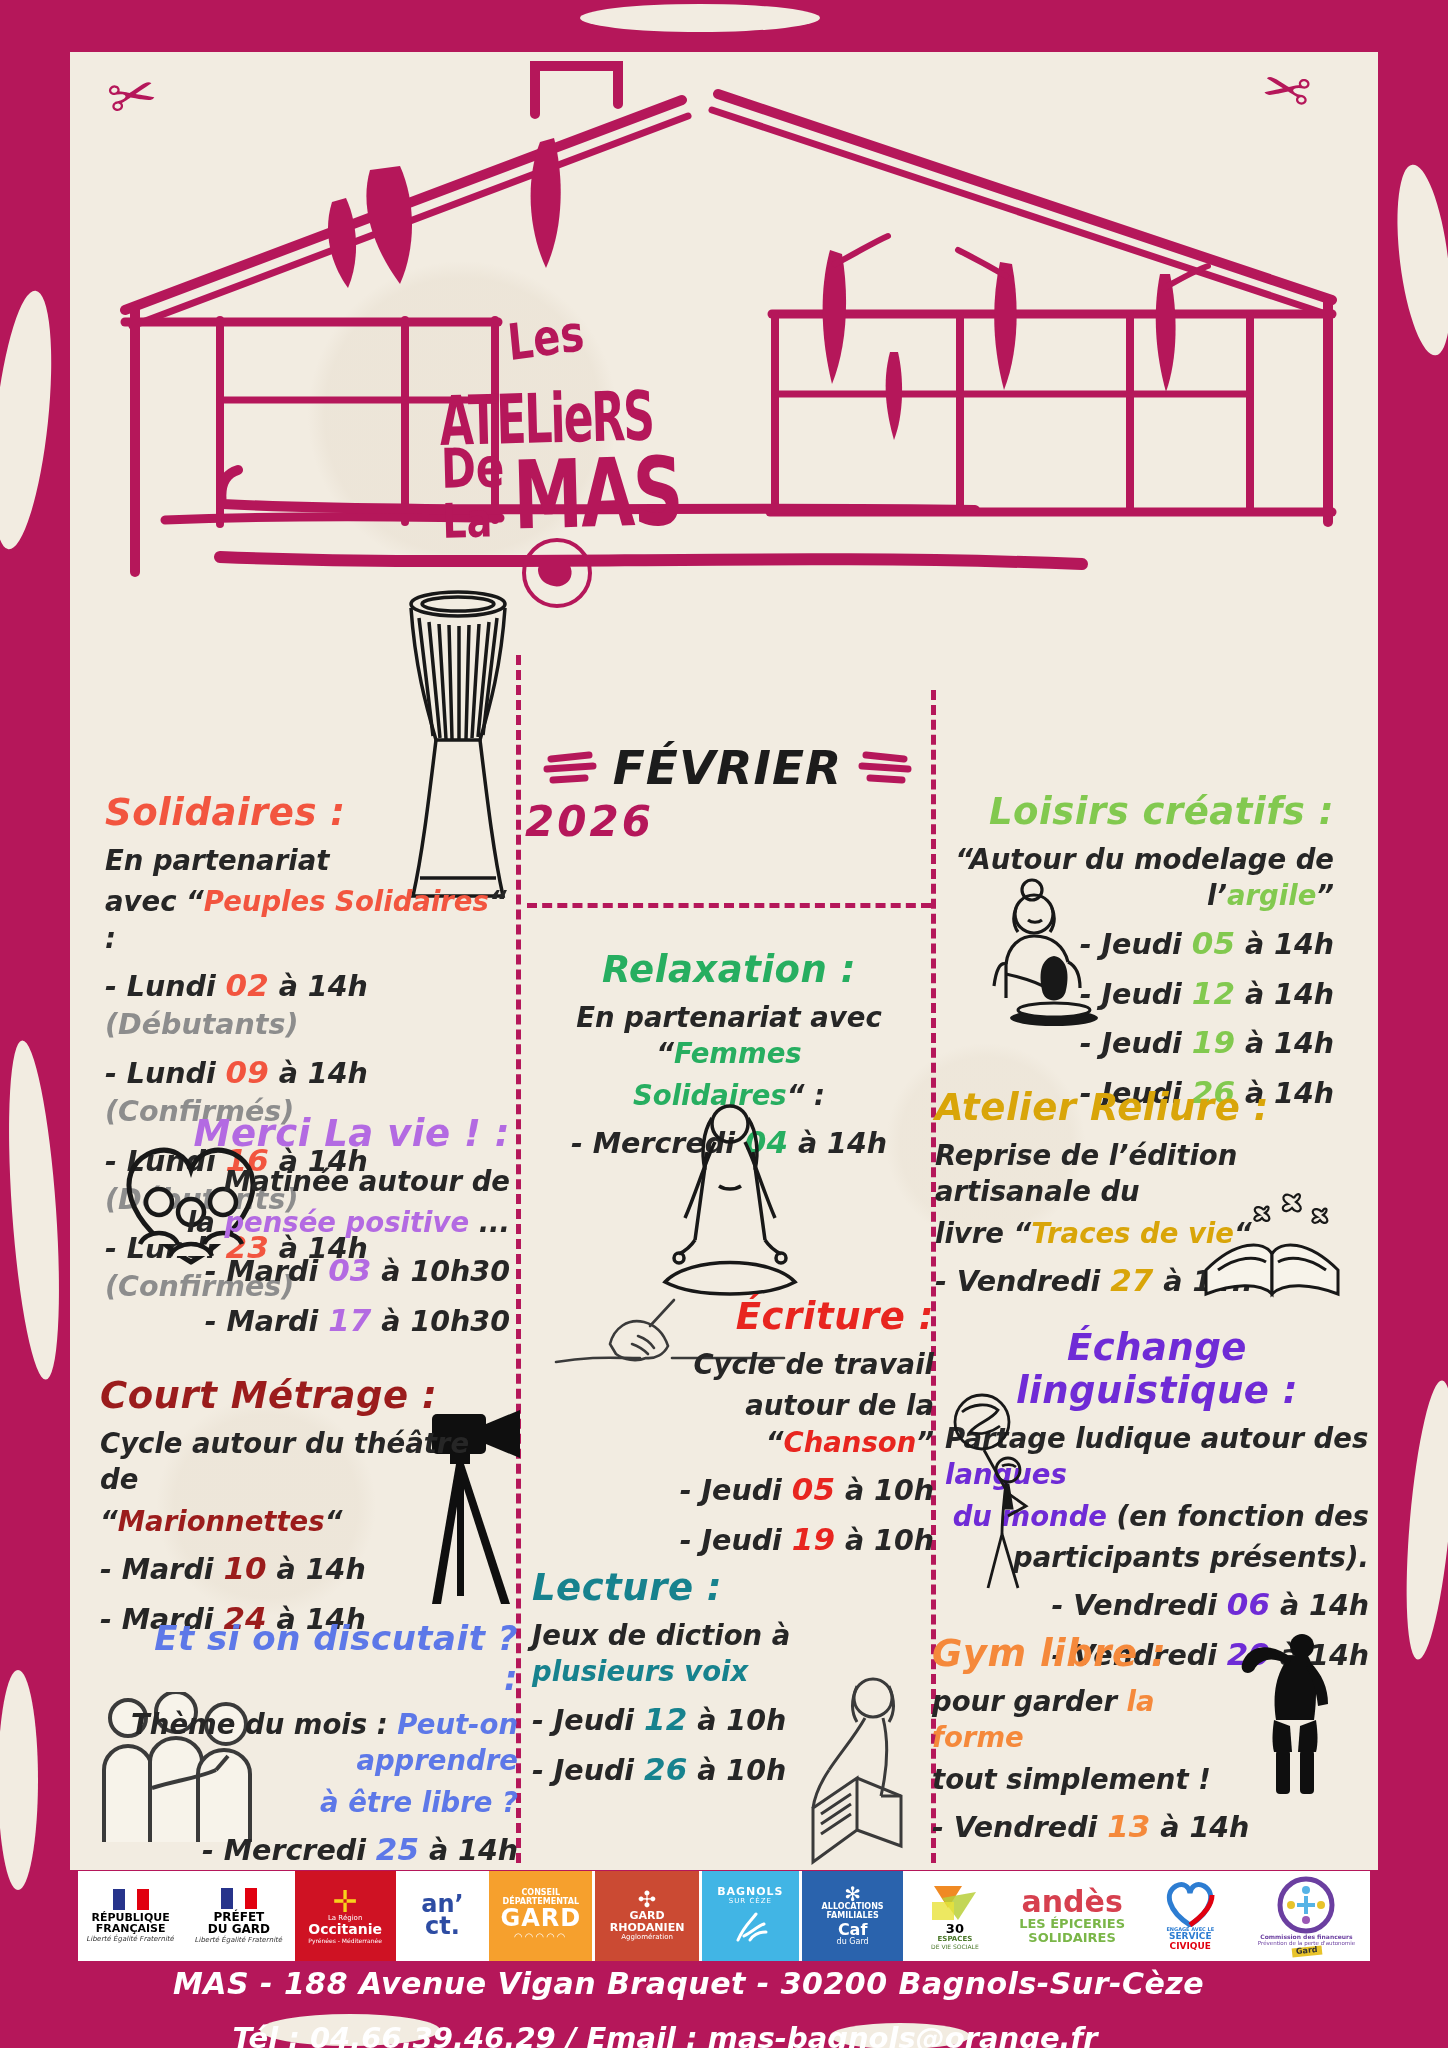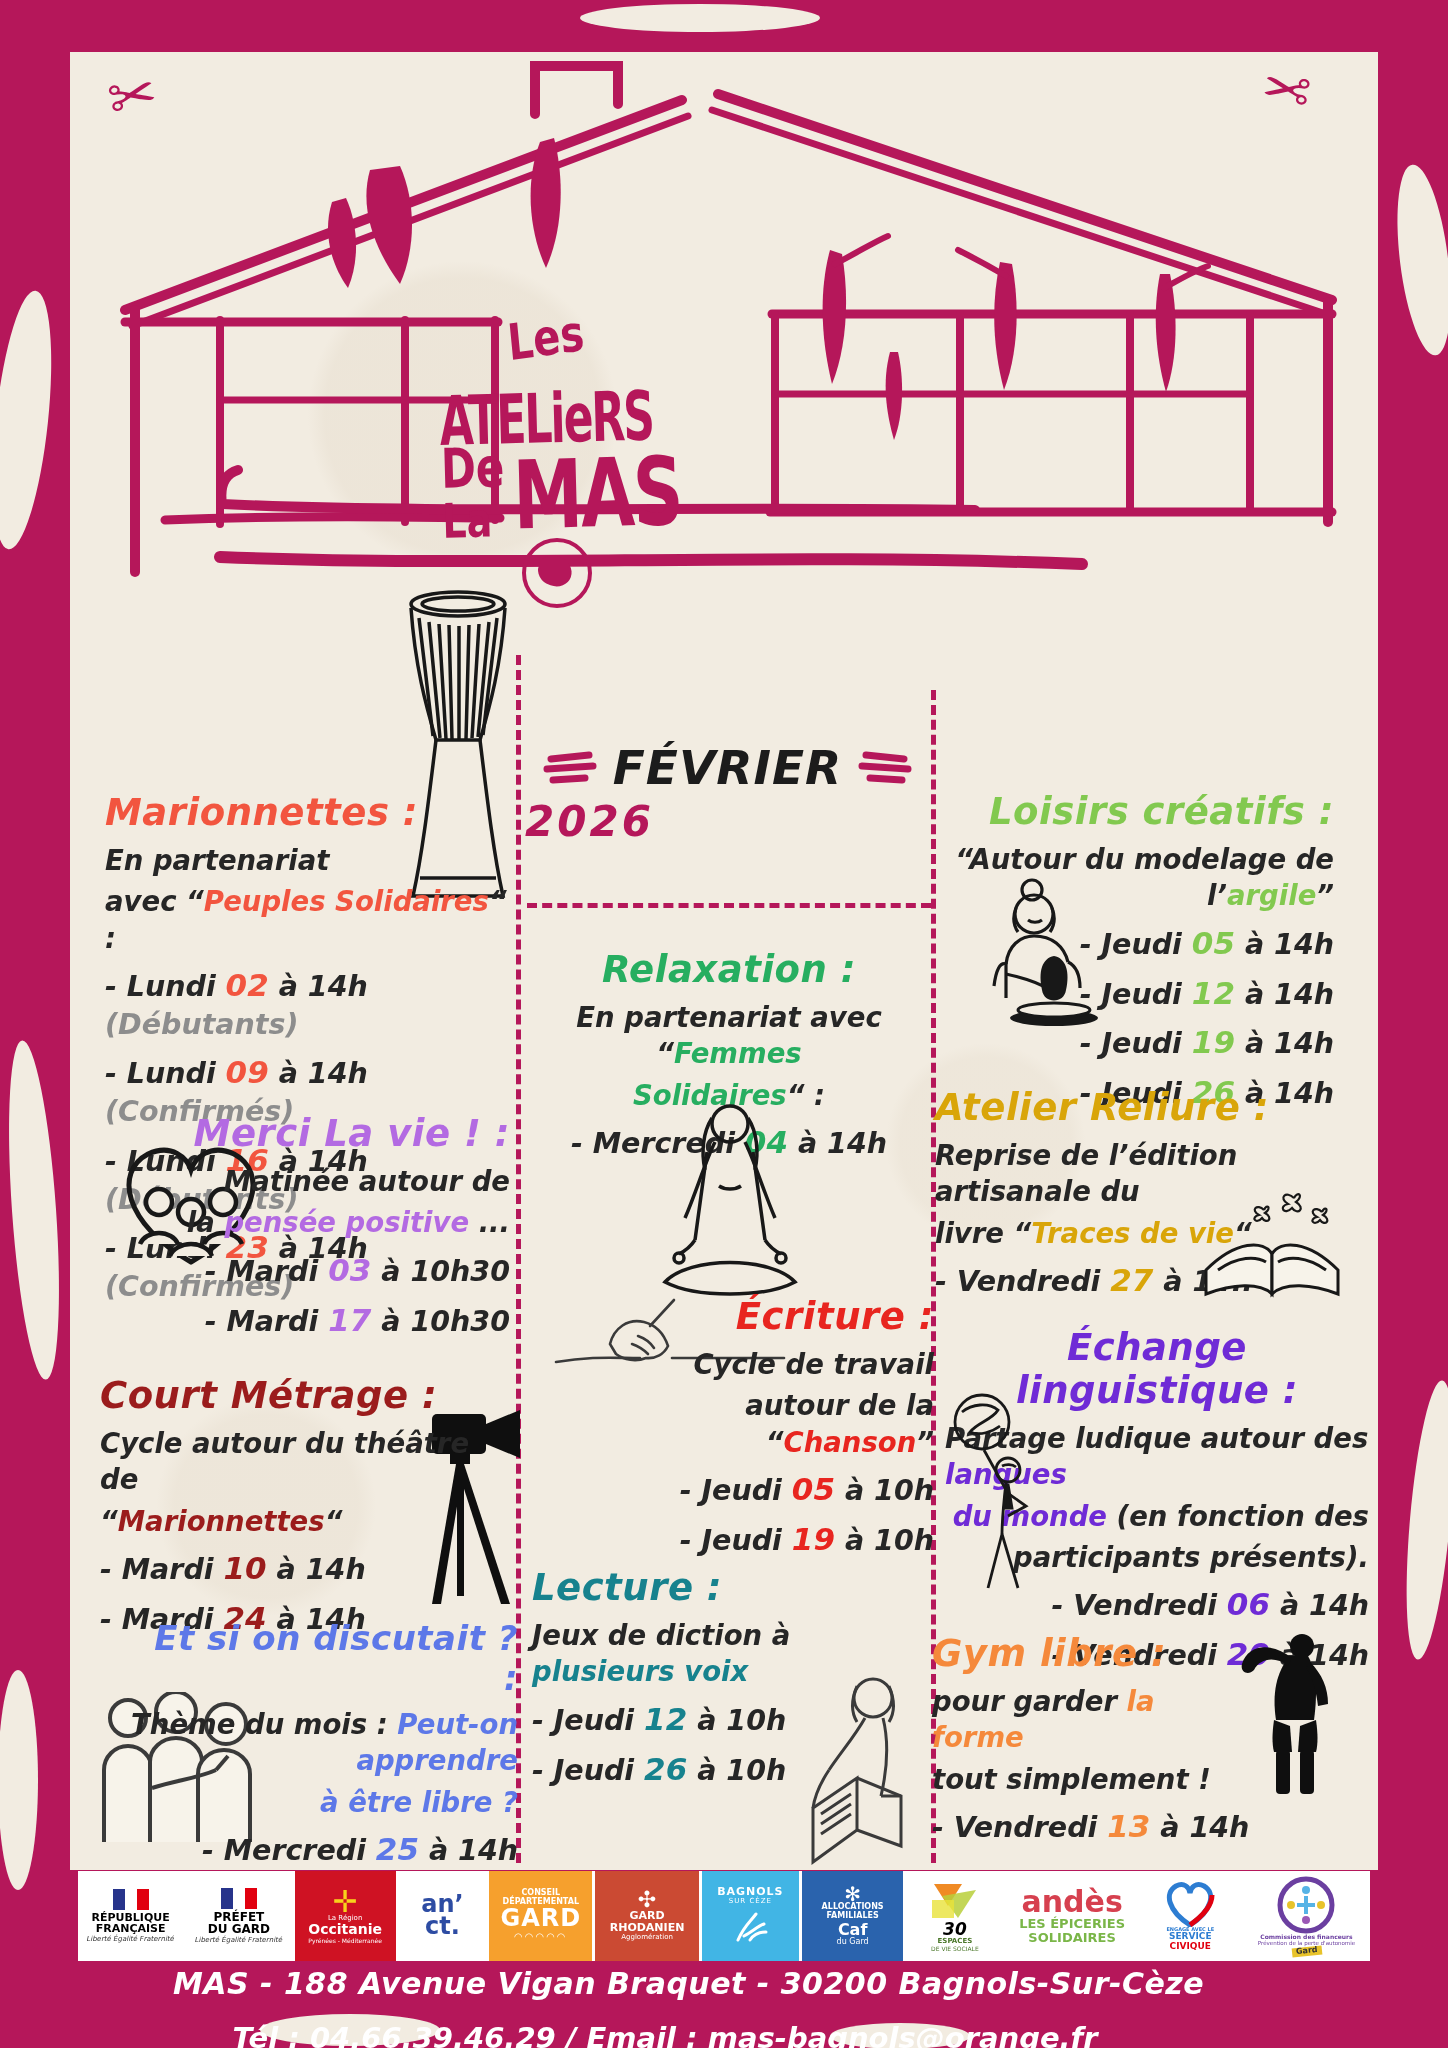--- a/index.html
+++ b/index.html
@@ -175,21 +175,21 @@
       <ellipse cx="52" cy="16" rx="47" ry="12"></ellipse>
       <ellipse cx="52" cy="16" rx="36" ry="7"></ellipse>
       <path d="M5 20 C 9 78, 20 118, 30 152 L 74 152 C 84 118, 95 78, 99 20"></path>
       <path d="M13 30 L 27 148 M23 34 L 34 150 M33 36 L 40 151 M43 37 L 46 151 M53 38 V 151 M63 37 L 60 151 M73 36 L 66 150 M83 34 L 72 149 M91 30 L 77 147"></path>
       <path d="M30 152 C 22 218, 16 268, 7 308 H 97 C 88 268, 82 218, 74 152"></path>
       <path d="M14 290 H 90"></path>
     </g>
   </svg>
 
   <div class="sec" style="--c:#f2553f;left:105px;top:791px;width:410px">
-    <h2 class="head">Marionnettes :</h2>
+    <h2 class="head">Solidaires :</h2>
     <p class="ln"><span>En partenariat</span></p>
     <p class="ln"><span>avec “</span><span class="hl">Peuples Solidaires</span><span>“ :</span></p>
     <p class="ln date"><span>- Lundi </span><span class="num">02</span><span> à 14h </span><span class="note">(Débutants)</span></p>
     <p class="ln date"><span>- Lundi </span><span class="num">09</span><span> à 14h </span><span class="note">(Confirmés)</span></p>
     <p class="ln date"><span>- Lundi </span><span class="num">16</span><span> à 14h </span><span class="note">(Débutants)</span></p>
     <p class="ln date"><span>- Lundi </span><span class="num">23</span><span> à 14h </span><span class="note">(Confirmés)</span></p>
   </div>
 
   <svg class="abs" width="158" height="132" style="left:112px;top:1140px" viewBox="0 0 158 132">
     <path d="M79 122 C 12 84, 2 32, 36 14 C 60 3, 75 18, 79 30 C 83 18, 98 3, 122 14 C 156 32, 146 84, 79 122 Z" stroke="#181818" stroke-width="5" fill="none"></path>
@@ -443,21 +443,21 @@
       <span class="big" style="font-size:8px">ALLOCATIONS FAMILIALES</span>
       <span class="big" style="font-size:16px">Caf</span>
       <span style="font-size:8px">du Gard</span>
     </div>
     <div class="logo" style="width:98px;background:#fff">
       <svg width="54" height="40" viewBox="0 0 54 40">
         <path d="M6 4 H 34 L 20 26 Z" fill="#f08a24"></path>
         <path d="M14 16 L 48 10 L 30 38 Z" fill="#b8cf3a" opacity=".85"></path>
         <path d="M4 20 H 26 V 38 H 4 Z" fill="#e8e23a" opacity=".8"></path>
       </svg>
-      <span class="big" style="font-size:17px;font-style:italic">30</span>
+      <span class="big" style="font-size:13px;">30</span>
       <span class="big" style="font-size:7px;color:#4a7729">ESPACES</span>
       <span style="font-size:6px;color:#4a7729">DE VIE SOCIALE</span>
     </div>
     <div class="logo" style="width:132px;background:#fff">
       <span class="big" style="font-size:30px;color:#d6404f;line-height:1">andès</span>
       <span style="font-size:13px;color:#7ab648;font-weight:700">LES ÉPICERIES SOLIDAIRES</span>
     </div>
     <div class="logo" style="width:100px;background:#fff">
       <svg width="52" height="46" viewBox="0 0 52 46">
         <path d="M26 44 C 4 30, 0 12, 12 5 C 20 1, 25 6, 26 12 C 27 6, 32 1, 40 5 C 52 12, 48 30, 26 44 Z" fill="none" stroke="#2d7dd2" stroke-width="5"></path>

